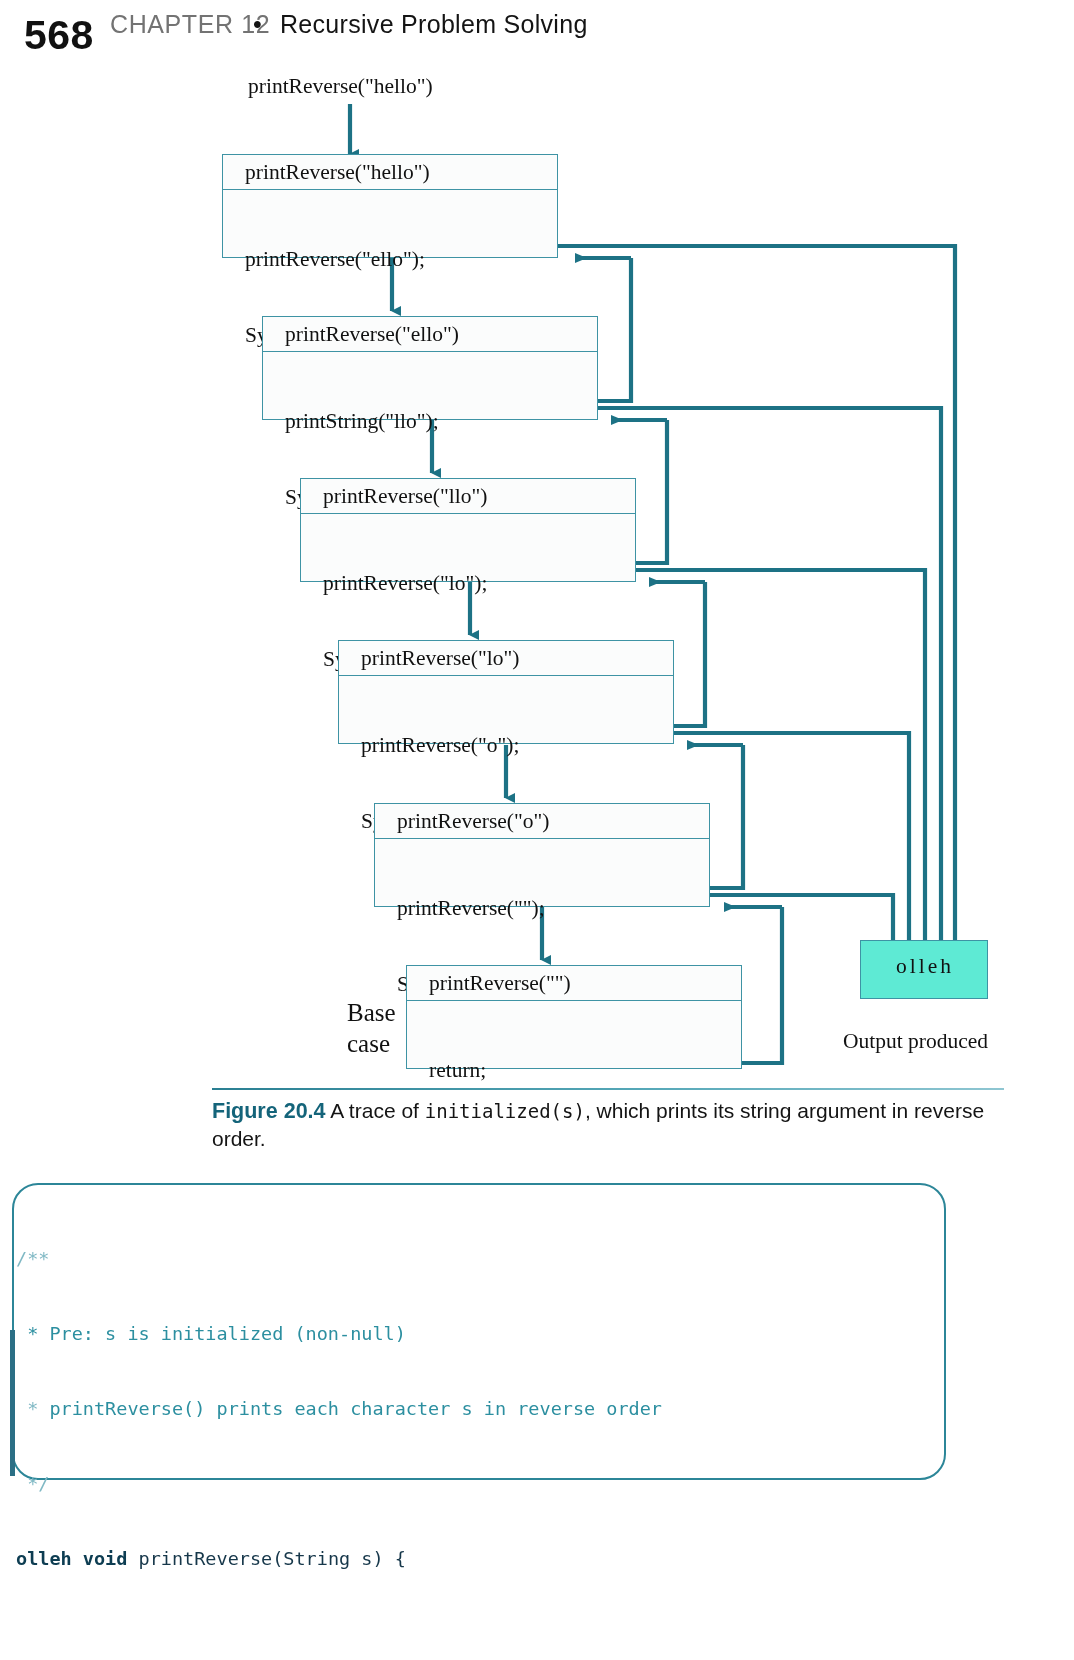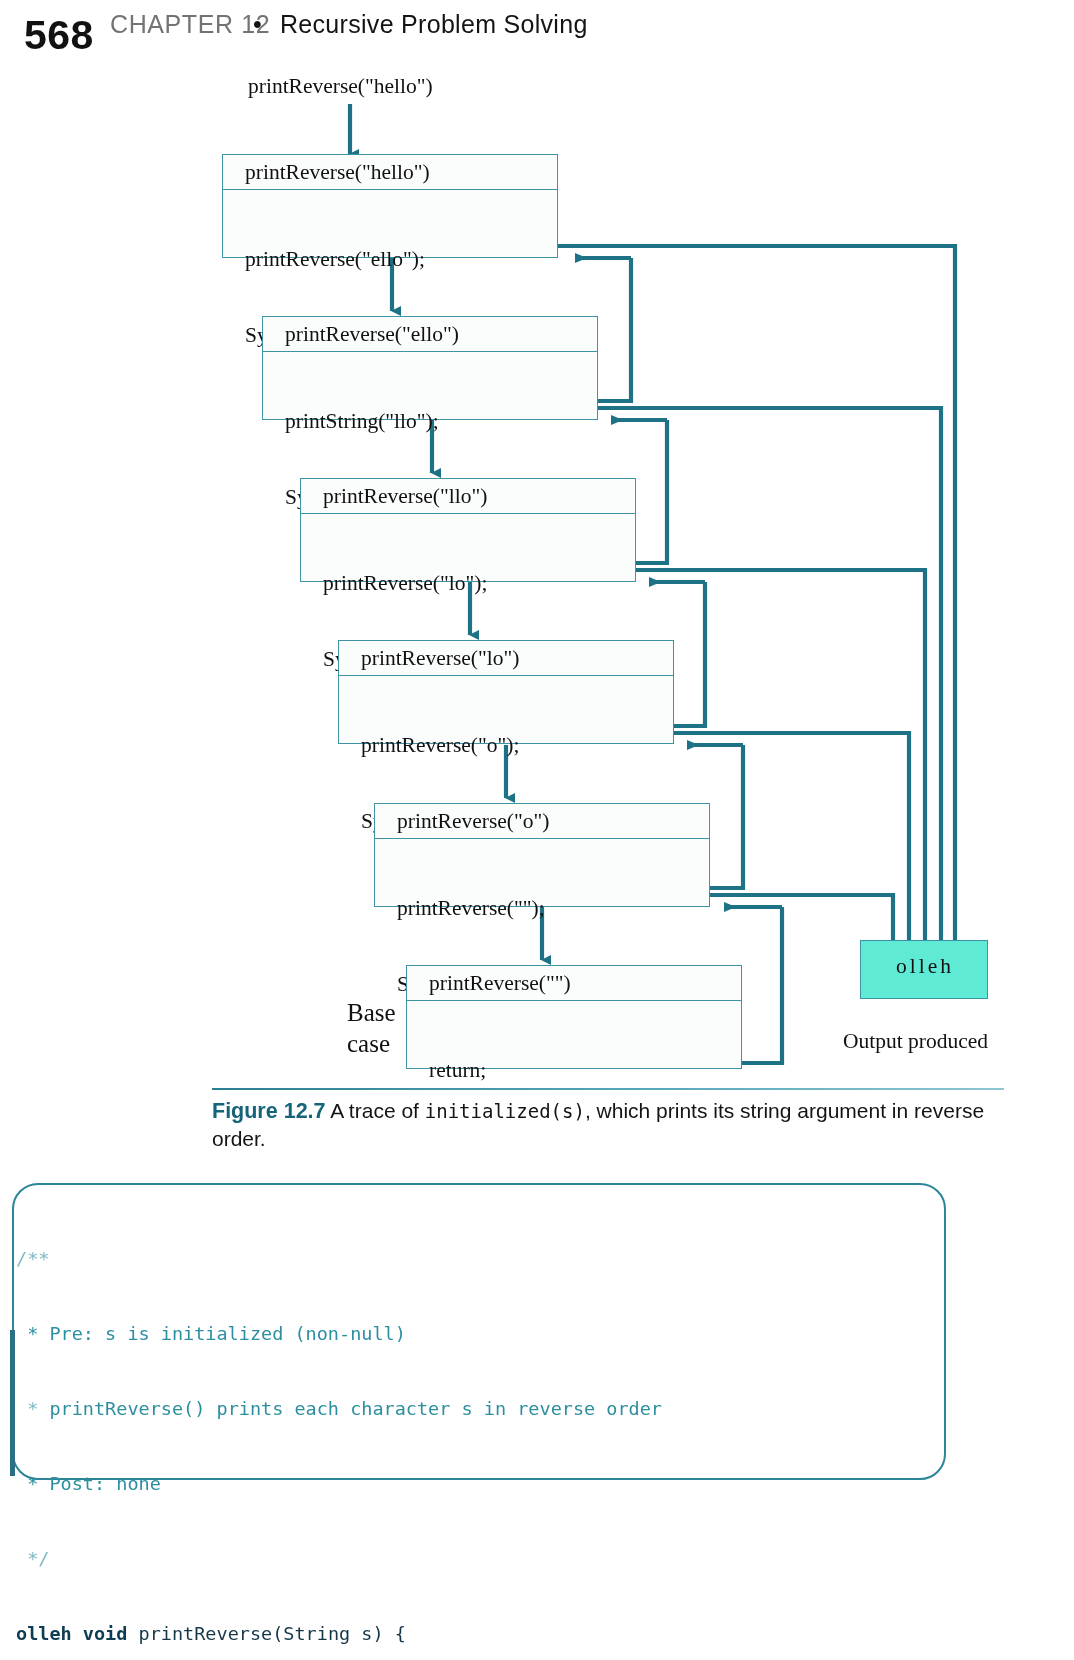--- a/index.html
+++ b/index.html
@@ -303,29 +303,28 @@
   <div id="base-case-label">Base
 case</div>
 
   <div id="output-box">
     <div id="output-text">olleh</div>
   </div>
   <div id="output-caption">Output produced</div>
 </div>
 
 <div id="caption-rule"></div>
-<div id="figure-caption"><span class="fig-num">Figure 12.7</span><span> A trace of </span><span class="mono">initialized(s)</span><span>, which prints its string argument in reverse order.</span></div>
+<div id="figure-caption"><span class="fig-num">Figure 20.4</span><span> A trace of </span><span class="mono">initialized(s)</span><span>, which prints its string argument in reverse order.</span></div>
 
 <div id="code-panel"></div>
 <div id="code-left-bar"></div>
 <div id="code-panel-inner">
   <div class="code-line cmt-faint">/**</div>
   <div class="code-line cmt"> * Pre: s is initialized (non-null)</div>
   <div class="code-line"><span class="cmt-faint"> * </span><span class="cmt">printReverse() prints each character s in reverse order</span></div>
-  <div class="code-line cmt"> * Post: none</div>
   <div class="code-line cmt-faint"> */</div>
   <div class="code-line"><span class="kw">olleh</span> <span class="kw">void</span><span class="plain"> printReverse(String s) {</span></div>
   
   
   
   
   
 </div>
 
 </body></html>

